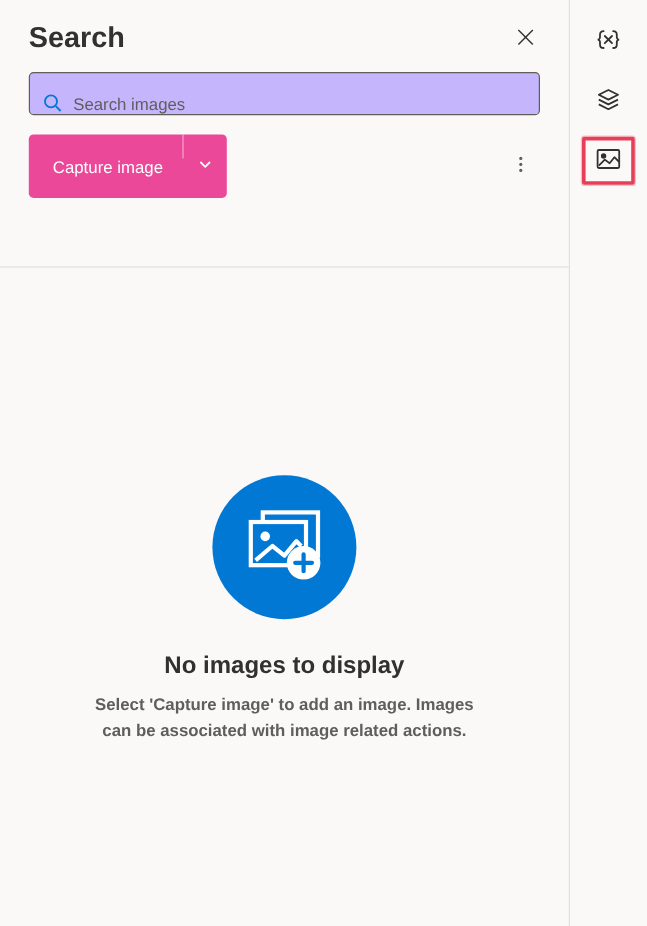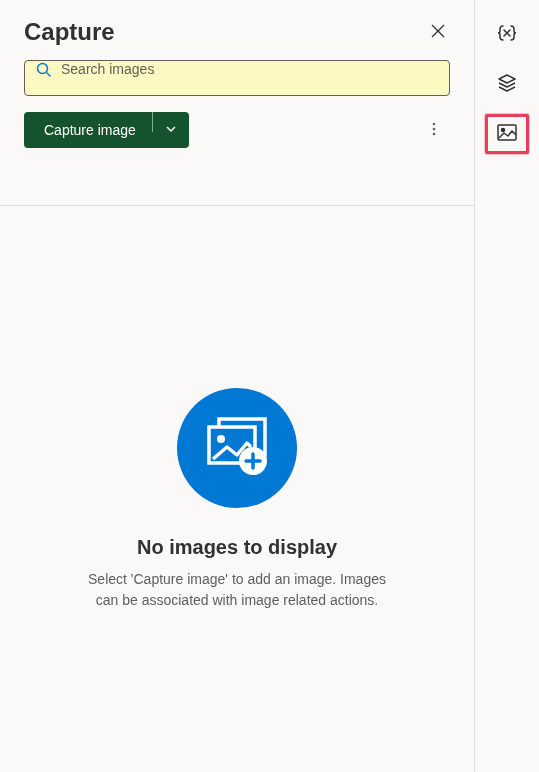--- a/index.html
+++ b/index.html
@@ -46,22 +46,22 @@
     }
     .close-btn svg {
       width: 16px;
       height: 16px;
     }
     .search-row {
       padding: 0 24px 14px 24px;
     }
     .search-box {
       display: flex;
-      align-items: flex-start;
-      background: #fef9c3;
+      align-items: flex-end;
+      background: #c4b5fd;
       border: 1px solid #605e5c;
       border-radius: 4px;
       height: 36px;
       padding: 0 10px;
     }
     .search-icon {
       display: flex;
       align-items: center;
       justify-content: center;
       margin-right: 8px;
@@ -79,25 +79,25 @@
     }
     .toolbar {
       display: flex;
       align-items: center;
       justify-content: space-between;
       padding: 2px 24px 18px 24px;
     }
     .capture-btn {
       display: flex;
       align-items: flex-start;
-      background: #14532d;
+      background: #ec4899;
       color: #fff;
       border: none;
       border-radius: 4px;
-      height: 36px;
+      height: 53px;
       cursor: pointer;
       overflow: hidden;
     }
     .capture-btn-main {
       padding: 0 16px 0 20px;
       font-size: 14px;
       font-weight: 400;
       height: 100%;
       display: flex;
       align-items: center;
@@ -151,20 +151,21 @@
       color: #323130;
       margin-bottom: 10px;
       text-align: center;
     }
     .empty-desc {
       font-size: 14px;
       color: #605e5c;
       text-align: center;
       line-height: 1.5;
       max-width: 320px;
+      font-weight: bold;
     }
     .side-rail {
       width: 64px;
       height: 100%;
       background: #faf9f8;
       display: flex;
       flex-direction: column;
       align-items: center;
       padding-top: 14px;
       gap: 10px;
@@ -183,21 +184,21 @@
     .rail-btn.selected {
       border: 3px solid #e83e5a;
       box-shadow: 0 0 0 1px rgba(232,62,90,0.3);
     }
   </style>
 </head>
 <body>
 
 <div class="main-panel">
   <div class="header">
-    <h1 class="header-title">Capture</h1>
+    <h1 class="header-title">Search</h1>
     <button class="close-btn">
       <span>
         <svg viewBox="0 0 16 16" fill="none" stroke="#323130" stroke-width="1.2">
           <line x1="2" y1="2" x2="14" y2="14"></line>
           <line x1="14" y1="2" x2="2" y2="14"></line>
         </svg>
       </span>
     </button>
   </div>
 

